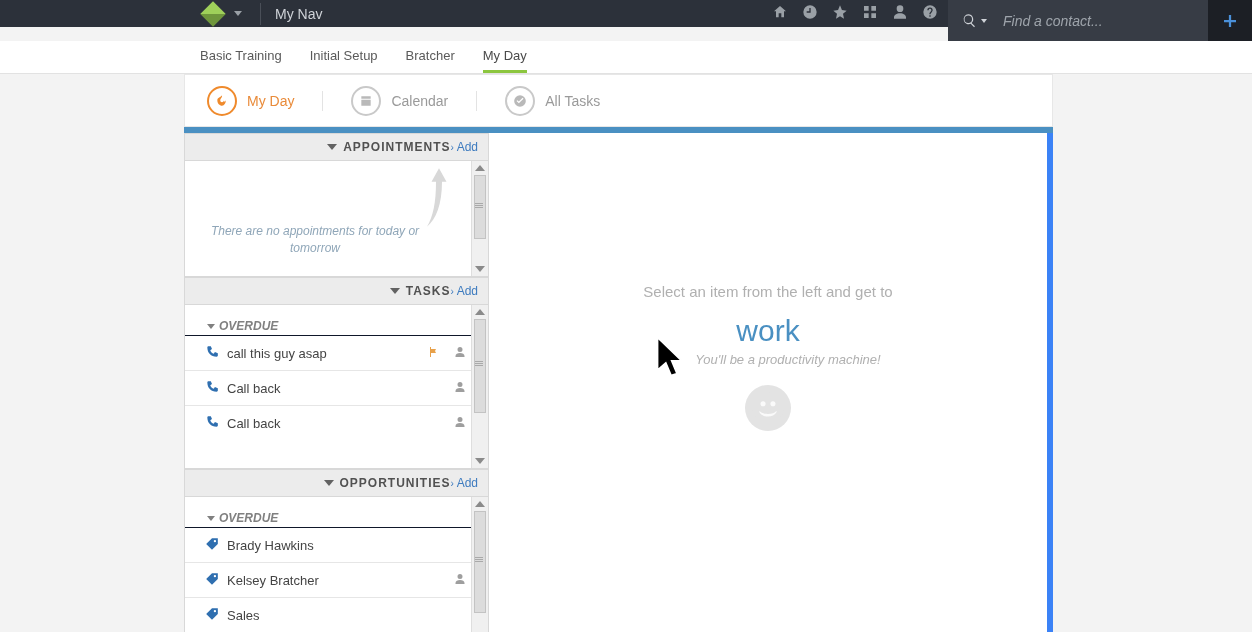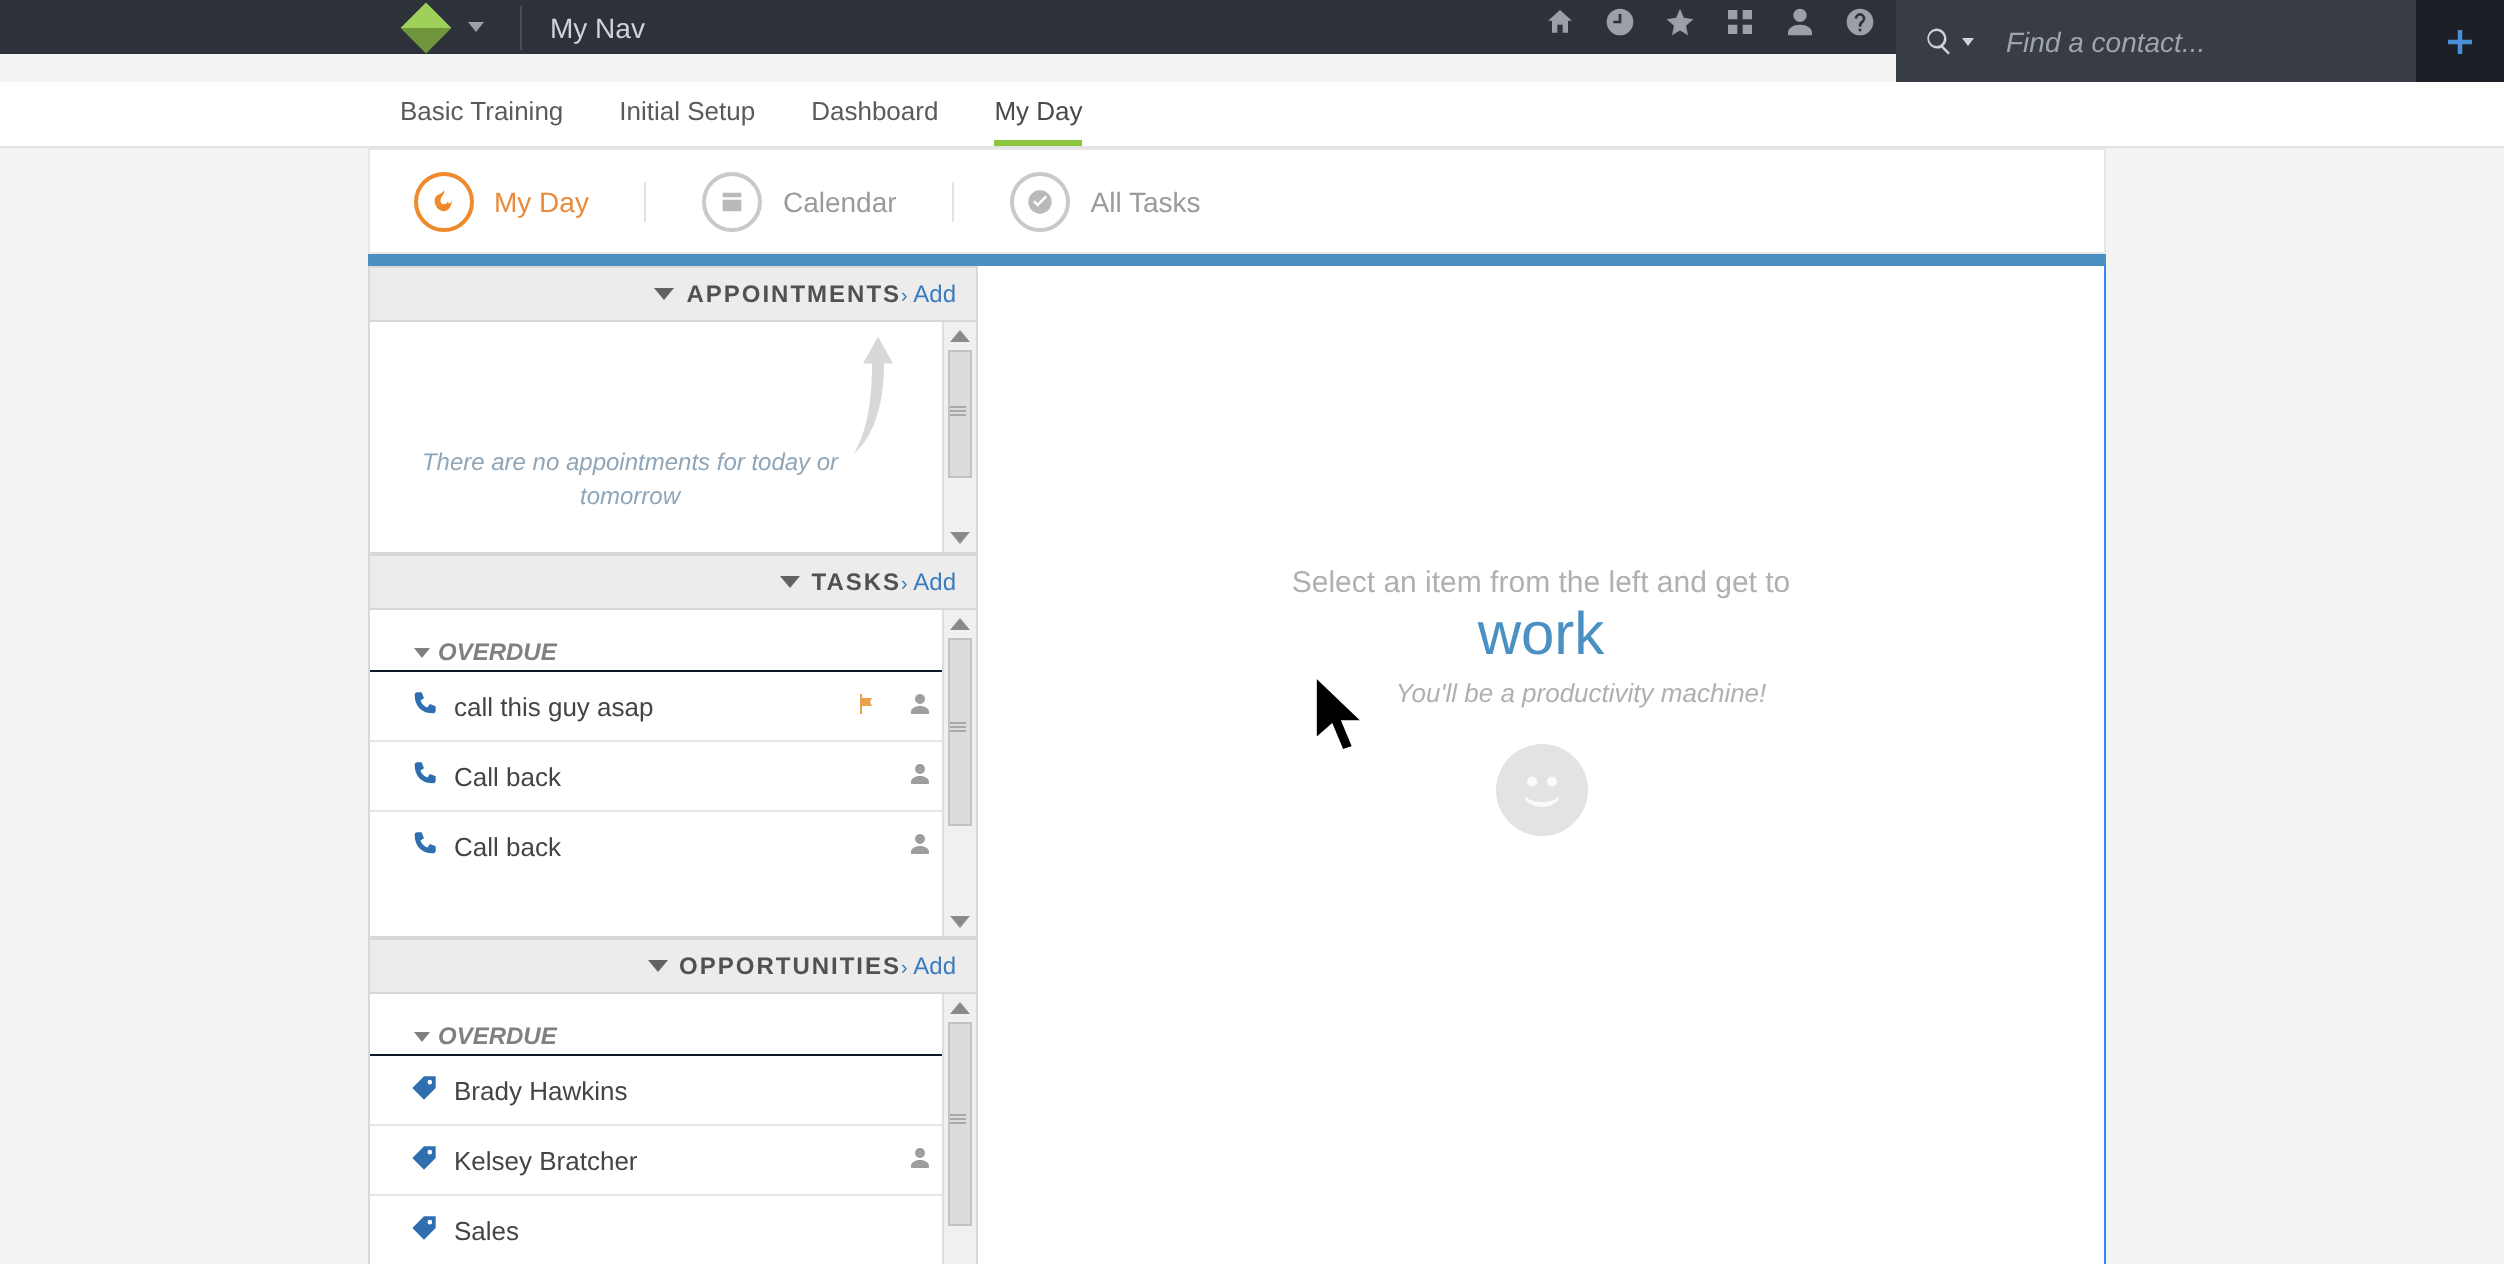--- a/index.html
+++ b/index.html
@@ -175,21 +175,21 @@
     position:absolute;
     left:184px; top:133px;
     width:305px;
     height:500px;
   }
   .rightcol {
     position:absolute;
     left:489px; top:133px;
     width:564px; height:500px;
     background:#ffffff;
-    border-right:1px solid #3b82f6;
+    border-right:6px solid #3b82f6;
     box-sizing:border-box;
   }
   .section-header {
     height:28px;
     background:#ececec;
     border:1px solid #d8d8d8;
     box-sizing:border-box;
     display:flex;
     align-items:center;
     padding:0 10px;
@@ -281,21 +281,21 @@
   .item-trailing {
     position:absolute; right:22px; display:flex; gap:14px; align-items:center;
   }
   
   .placeholder {
     position:absolute;
     top:150px; left:0; width:100%;
     text-align:center;
   }
   .ph-line1 {font-size:15px;color:#b0b0b0;}
-  .ph-word {font-size:30px;color:#4a90c2;margin-top:1px;}
+  .ph-word {font-size:30px;color:#4a90c2;margin-top:14px;}
   .ph-line2 {font-size:13px;color:#b0b0b0;font-style:italic;margin-top:4px;margin-left:40px;}
   .smiley {
     width:46px;height:46px;border-radius:50%;background:#e3e3e3;margin:18px auto 0;
     display:flex;align-items:center;justify-content:center;
   }
   .smiley svg{width:34px;height:34px;fill:#fafafa;}
   
   .cursor {
     position:absolute;
     left:655px; top:335px;
@@ -346,21 +346,21 @@
     <svg viewBox="0 0 24 24">
         <path d="M12 4v16M4 12h16"></path>
       </svg>
   </div>
 </div>
 
 <div class="navtabs">
   <div class="navtabs-inner">
     <div class="navtab">Basic Training</div>
     <div class="navtab">Initial Setup</div>
-    <div class="navtab">Dashboard</div>
+    <div class="navtab">Bratcher</div>
     <div class="navtab active">My Day</div>
   </div>
 </div>
 
 <div class="subtabs">
   <div class="subtab active">
     <span class="circ">
         <svg viewBox="0 0 24 24">
           <path d="M12 2c1 4-3 5-3 9a3 3 0 006 0c0 3 4 3 4-2 0 6-3 11-7 11s-8-4-8-9c0-6 6-5 8-9z"></path>
         </svg>

